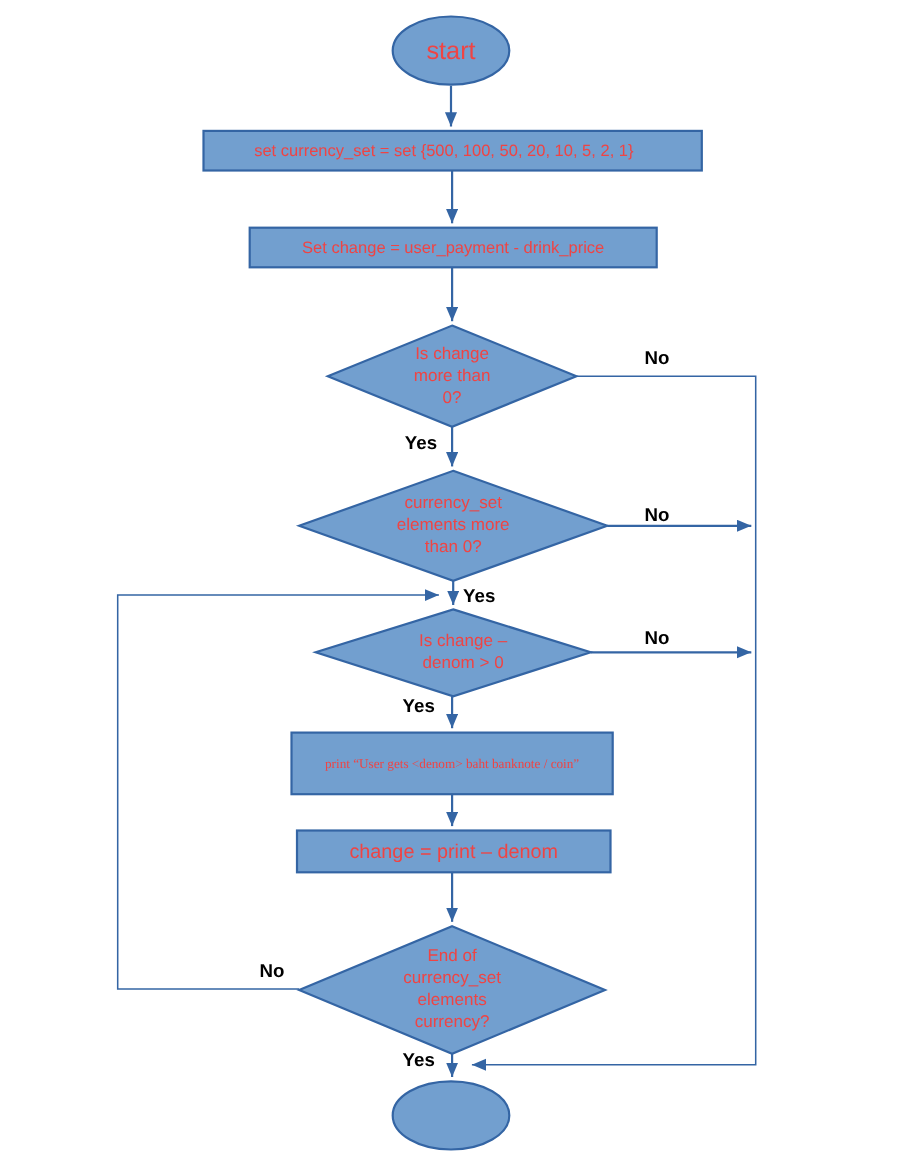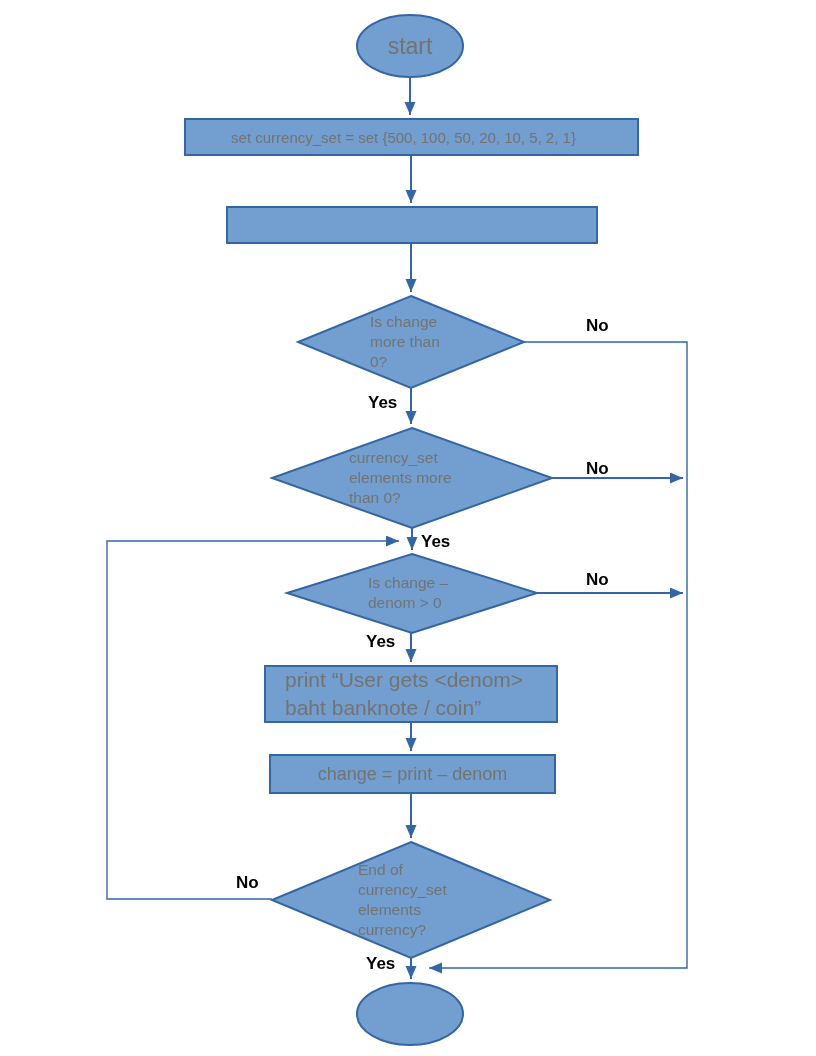--- a/index.html
+++ b/index.html
@@ -19,32 +19,34 @@
   .canvas svg {
     position: absolute;
     left: 0;
     top: 0;
   }
   .lbl {
     position: absolute;
     display: flex;
     align-items: center;
     justify-content: center;
-    color: #737373;
+    text-align: center;
+    color: #ef4444;
   }
   .terminator-lbl {
     font-size: 23px;
   }
   .process-lbl {
     font-size: 15px;
     white-space: nowrap;
   }
   .process-lbl-wrap {
-    font-size: 21px;
-    line-height: 28px;
+    font-size: 12px;
+    line-height: 23px;
+    font-family: Liberation Serif, serif;
   }
   .process-lbl-big {
     font-size: 18px;
     white-space: nowrap;
   }
   .decision-lbl {
     font-size: 15.5px;
     line-height: 20px;
   }
   .tag {
@@ -91,20 +93,21 @@
     <rect x="265" y="666" width="292" height="56" fill="#729fcf" stroke="#3465a4" stroke-width="2"></rect>
     <rect x="270" y="755" width="285" height="38" fill="#729fcf" stroke="#3465a4" stroke-width="2"></rect>
     <polygon points="411,842 550,900 411,958 272,900" fill="#729fcf" stroke="#3465a4" stroke-width="2"></polygon>
     <ellipse cx="410" cy="1014" rx="53" ry="31" fill="#729fcf" stroke="#3465a4" stroke-width="2"></ellipse>
   </svg>
 
   <div class="lbl terminator-lbl" style="left:357px; top:15px; width:106px; height:62px;">start</div>
 
   <div class="lbl process-lbl" style="left:185px; top:119px; width:437px; height:36px;">set currency_set = set {500, 100, 50, 20, 10, 5, 2, 1}</div>
 
+  <div class="lbl process-lbl" style="left:227px; top:207px; width:370px; height:36px;">Set change = user_payment - drink_price</div>
 
   <div class="lbl decision-lbl" style="left:370px; top:312px; width:82px; height:60px;">Is change more than 0?</div>
 
   <div class="lbl decision-lbl" style="left:349px; top:448px; width:126px; height:60px;">currency_set elements more than 0?</div>
 
   <div class="lbl decision-lbl" style="left:368px; top:573px; width:106px; height:40px;">Is change – denom &gt; 0</div>
 
   <div class="lbl process-lbl-wrap" style="left:285px; top:666px; width:252px; height:56px;">print “User gets &lt;denom&gt; baht banknote / coin”</div>
 
   <div class="lbl process-lbl-big" style="left:270px; top:755px; width:285px; height:38px;">change = print – denom</div>

